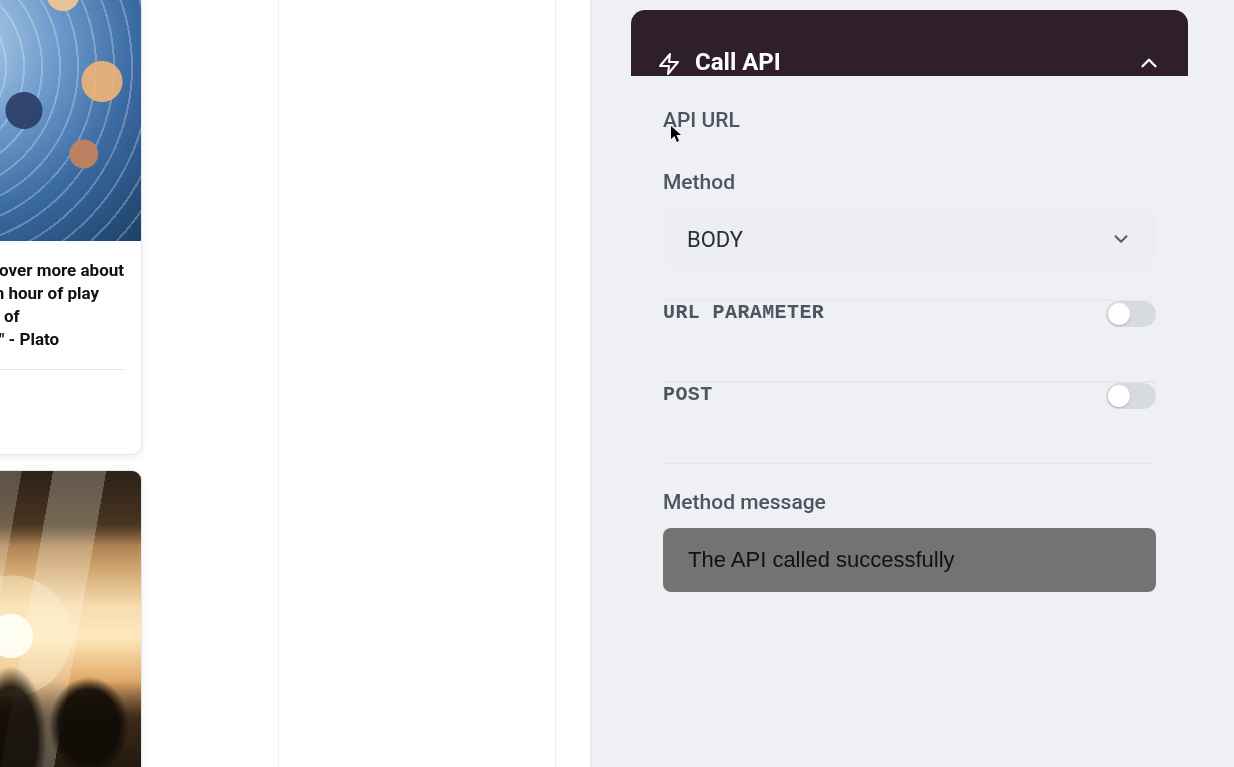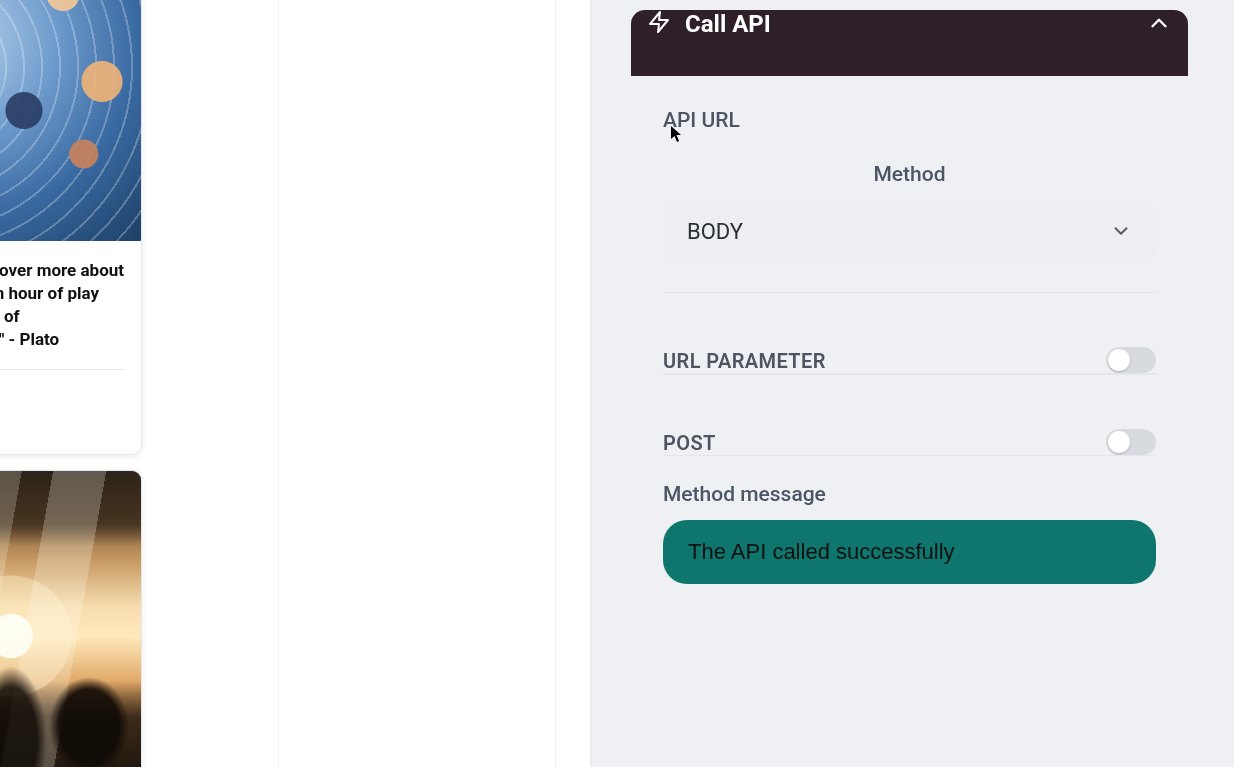--- a/index.html
+++ b/index.html
@@ -107,23 +107,23 @@
     position:absolute;
     left:40px; right:46px; top:10px;
     background:#eef0f3;
     border-radius:14px;
   }
   .panel-header {
     height:66px;
     background:#2e1f2b;
     color:#fff;
     display:flex;
-    align-items:flex-start;
+    align-items:flex-end;
     gap:14px;
-    padding:0 16px;
+    padding:0 26px;
     border-radius:14px 14px 0 0;
   }
   .panel-header svg { flex:0 0 auto; }
   .panel-title { font-size:24px; font-weight:700; }
   .panel-header .spacer { flex:1; }
   .panel-body {
     padding:32px 32px 24px 32px;
   }
   .field-label {
     font-size:21px;
@@ -135,44 +135,45 @@
     width:100%;
     height:64px;
     border:1.5px solid #d5d9df;
     border-radius:14px;
     background:#fff;
     font-size:23px;
     padding:0 24px;
     color:#111;
   }
   .text-input::placeholder { color:#a5acb6; }
-  .method-block { margin-top:30px;text-align:center; }
+  .method-block { margin-top:38px; }
   .select {
     width:100%;
     height:62px;
     background:#eceef1;
     border-radius:14px;
     display:flex;
     align-items:center;
     justify-content:space-between;
     padding:0 24px;
     font-size:22px;
     color:#2a2e35;
     cursor:pointer;
   }
   .divider {
     border:none;
     border-top:1.5px solid #e3e6ea;
     margin:30px 0 0 0;
   }
   .toggle-row {
     display:flex;
-    align-items:flex-end;
+    align-items:flex-start;
     justify-content:space-between;
     height:80px;
+    font-family:Liberation Mono, monospace;
   }
   .toggle-label {
     font-size:20px;
     font-weight:600;
     letter-spacing:.4px;
     color:#4e5560;
   }
   .toggle {
     width:50px; height:26px;
     background:#d7dbe0;
@@ -186,23 +187,23 @@
     width:22px; height:22px;
     background:#fff;
     border-radius:50%;
     box-shadow:0 1px 2px rgba(0,0,0,.2);
   }
   .divider.thin { margin:0; }
   .success-block { margin-top:26px; }
   .success-input {
     width:100%;
     height:64px;
-    background:#0f766e;
+    background:#737373;
     border:1.5px solid transparent;
-    border-radius:24px;
+    border-radius:8px;
     font-size:22px;
     padding:0 24px;
     color:#111;
   }
 
   
   .cursor-arrow {
     position:absolute;
     left:670px; top:125px;
     width:14px; height:18px;

